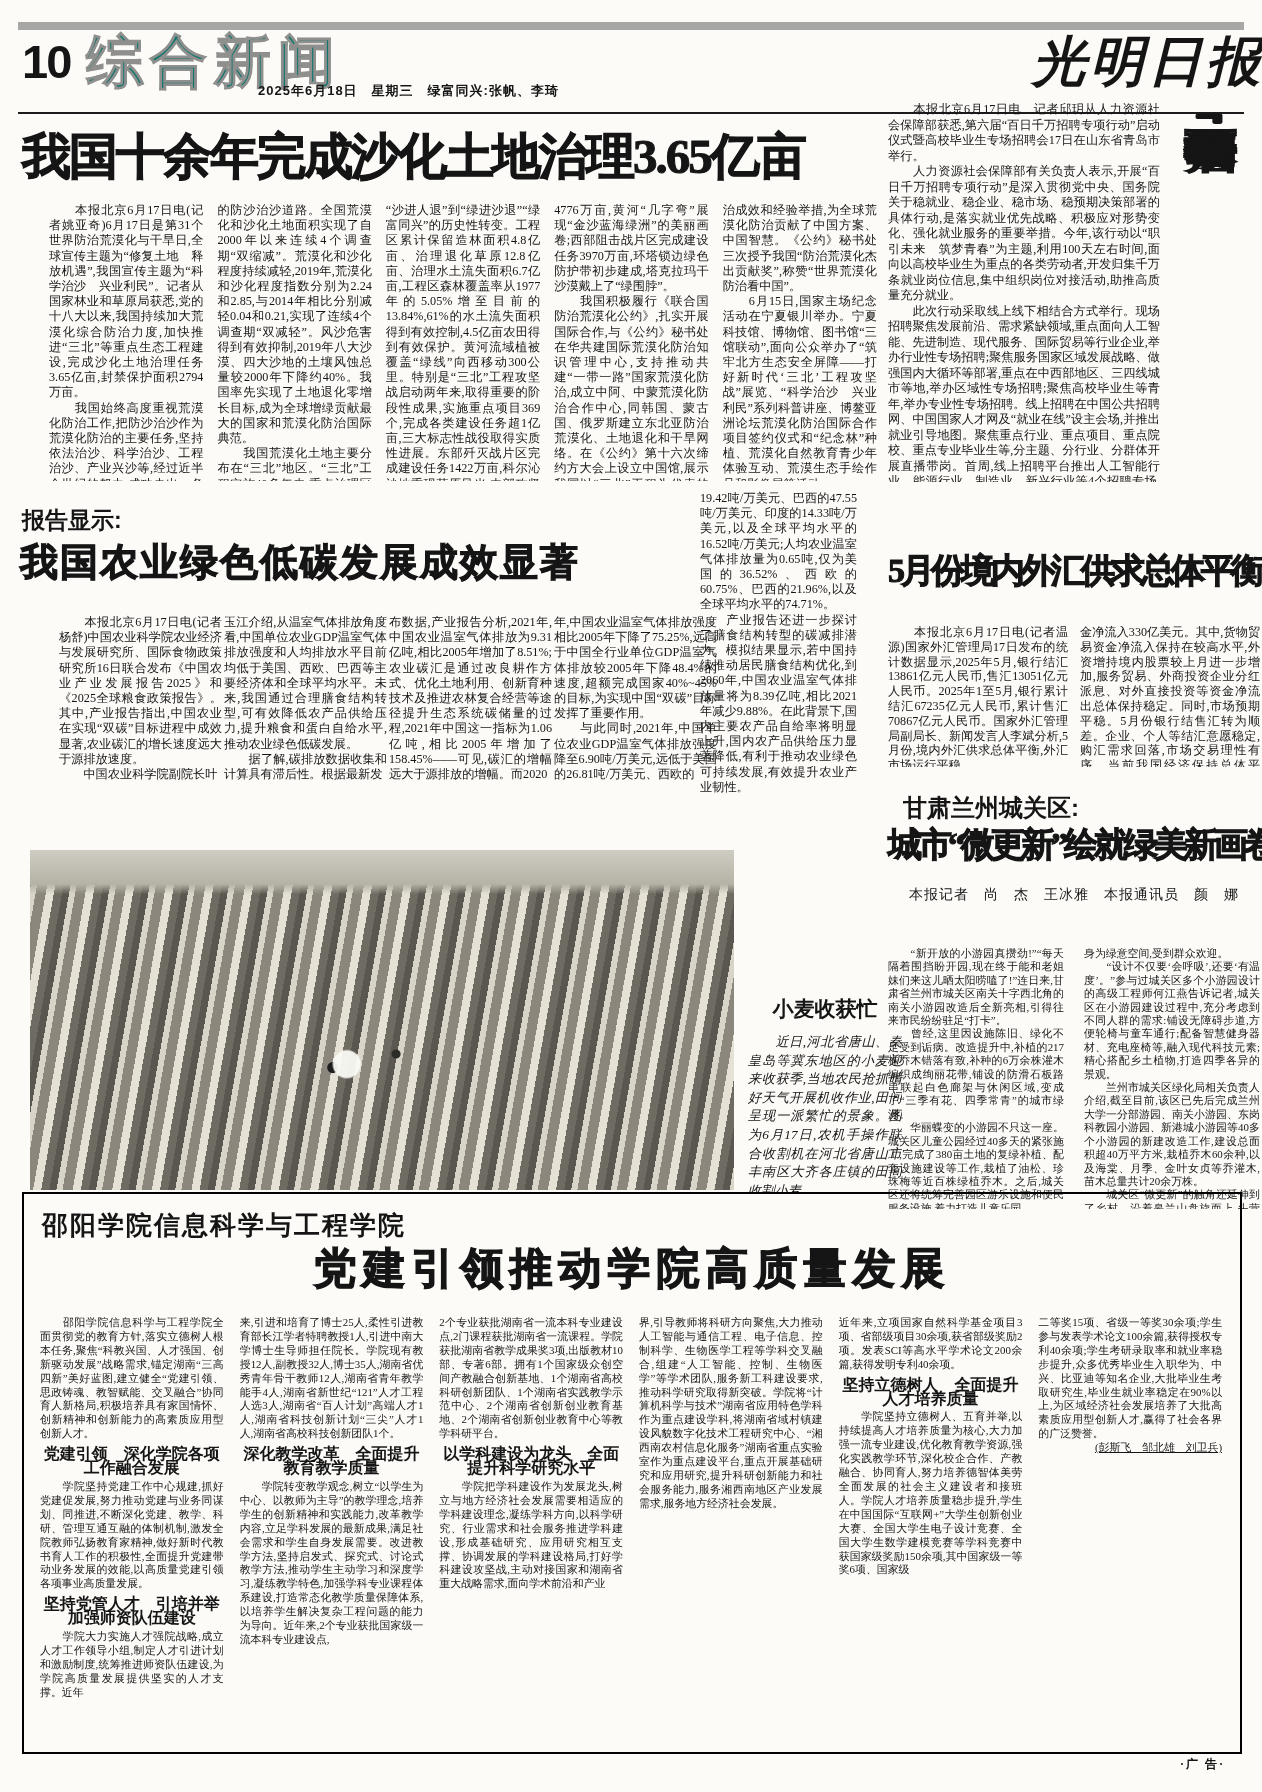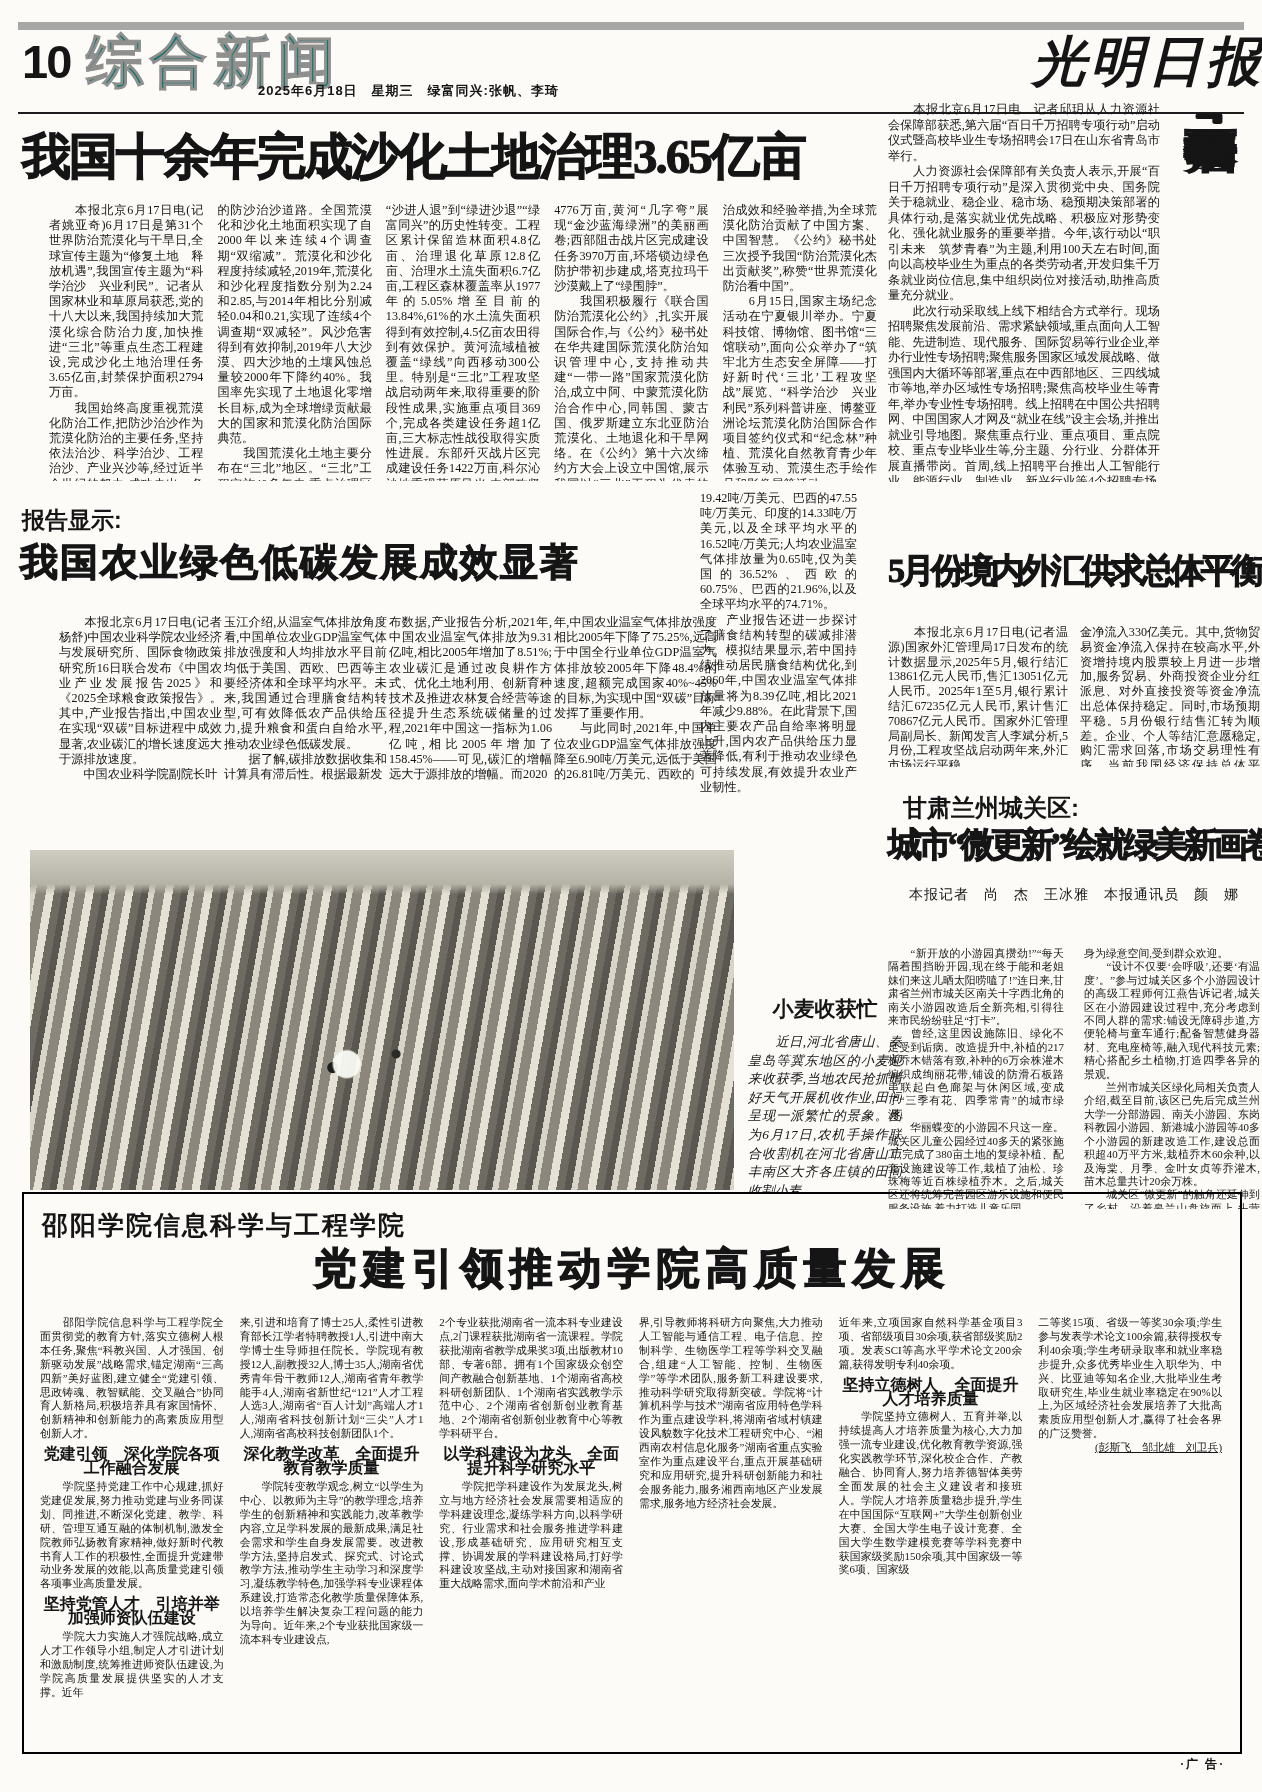--- a/index.html
+++ b/index.html
@@ -127,21 +127,21 @@
       </div>
     </div>
   <div class="abs agri-side">
       <p class="para">19.42吨/万美元、巴西的47.55吨/万美元、印度的14.33吨/万美元,以及全球平均水平的16.52吨/万美元;人均农业温室气体排放量为0.65吨,仅为美国的36.52%、西欧的60.75%、巴西的21.96%,以及全球平均水平的74.71%。</p>
       <p class="para">　　产业报告还进一步探讨了膳食结构转型的碳减排潜力。模拟结果显示,若中国持续推动居民膳食结构优化,到2060年,中国农业温室气体排放量将为8.39亿吨,相比2021年减少9.88%。在此背景下,国内主要农产品自给率将明显上升,国内农产品供给压力显著降低,有利于推动农业绿色可持续发展,有效提升农业产业韧性。</p>
     </div>
 
   <div class="abs headline forex-headline">5月份境内外汇供求总体平衡</div>
   <div class="abs colflow forex-body">
       <div class="newscol">
-        <p class="para">　　本报北京6月17日电(记者温源)国家外汇管理局17日发布的统计数据显示,2025年5月,银行结汇13861亿元人民币,售汇13051亿元人民币。2025年1至5月,银行累计结汇67235亿元人民币,累计售汇70867亿元人民币。国家外汇管理局副局长、新闻发言人李斌分析,5月份,工程攻坚战启动两年来,外汇市场运行平稳。</p>
+        <p class="para">　　本报北京6月17日电(记者温源)国家外汇管理局17日发布的统计数据显示,2025年5月,银行结汇13861亿元人民币,售汇13051亿元人民币。2025年1至5月,银行累计结汇67235亿元人民币,累计售汇70867亿元人民币。国家外汇管理局副局长、新闻发言人李斌分析,5月份,境内外汇供求总体平衡,外汇市场运行平稳。</p>
       </div>
       <div class="newscol">
         <p class="para">金净流入330亿美元。其中,货物贸易资金净流入保持在较高水平,外资增持境内股票较上月进一步增加,服务贸易、外商投资企业分红派息、对外直接投资等资金净流出总体保持稳定。同时,市场预期平稳。5月份银行结售汇转为顺差。企业、个人等结汇意愿稳定,购汇需求回落,市场交易理性有序。当前我国经济保持总体平稳、稳中有进发展态势,将继续为外汇市场稳健运行提供有力支撑。</p>
       </div>
     </div>
 
   <div class="abs city-kicker sans">甘肃兰州城关区:</div>
   <div class="abs headline city-headline">城市“微更新”绘就绿美新画卷</div>
   <div class="abs city-byline">本报记者　尚　杰　王冰雅　本报通讯员　颜　娜</div>
   <div class="abs colflow city-body">

